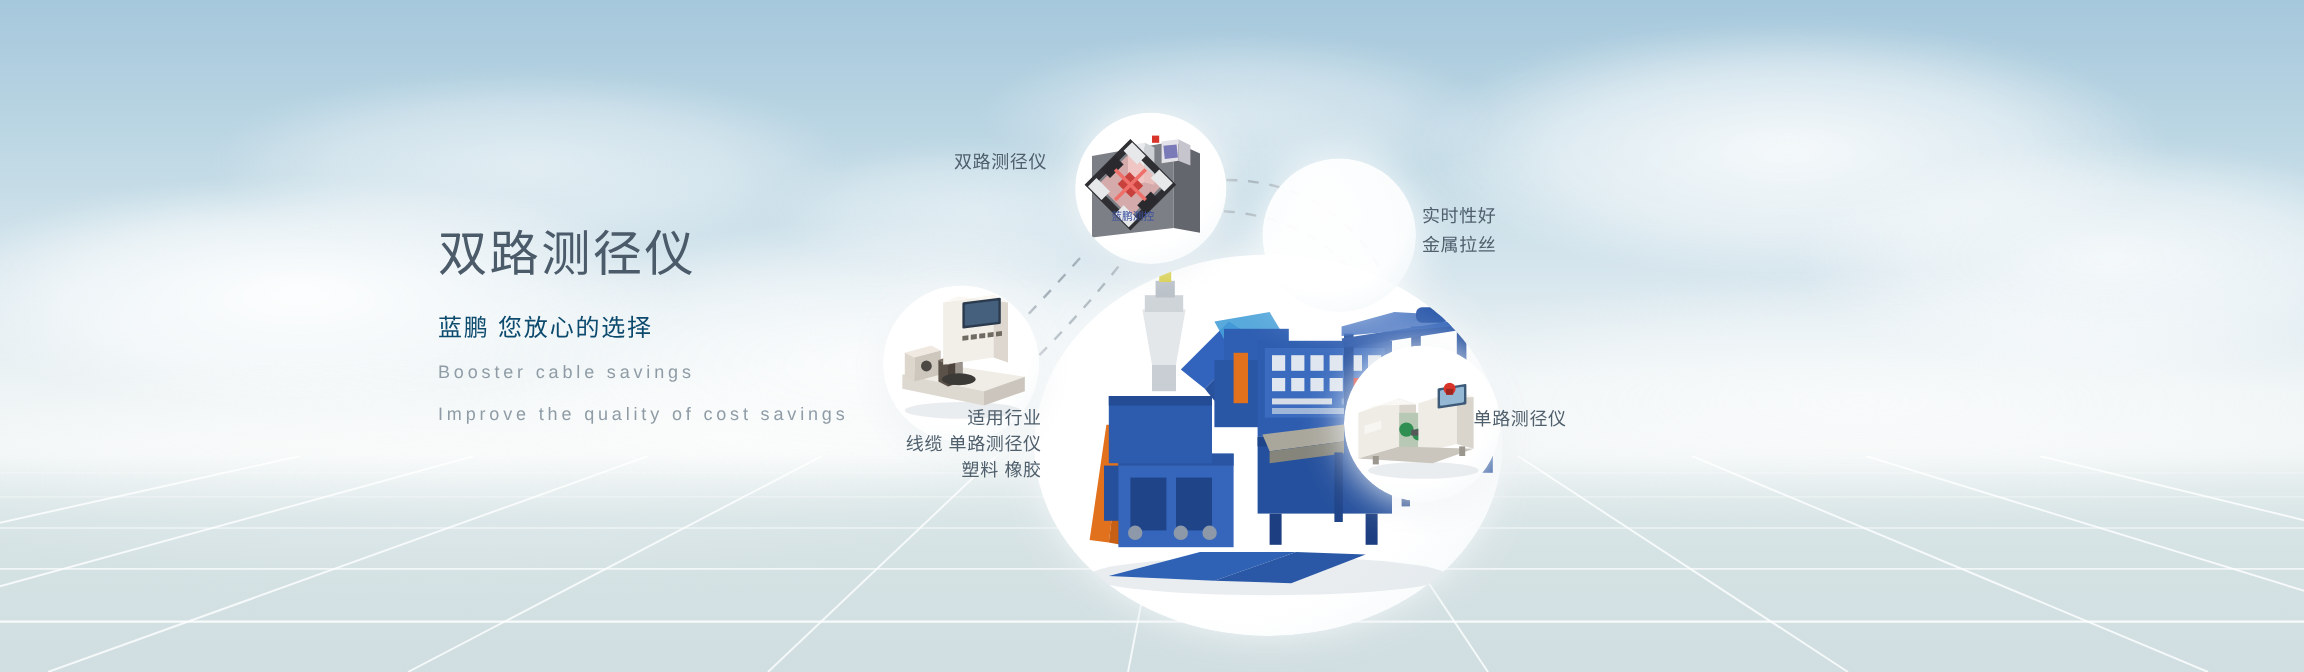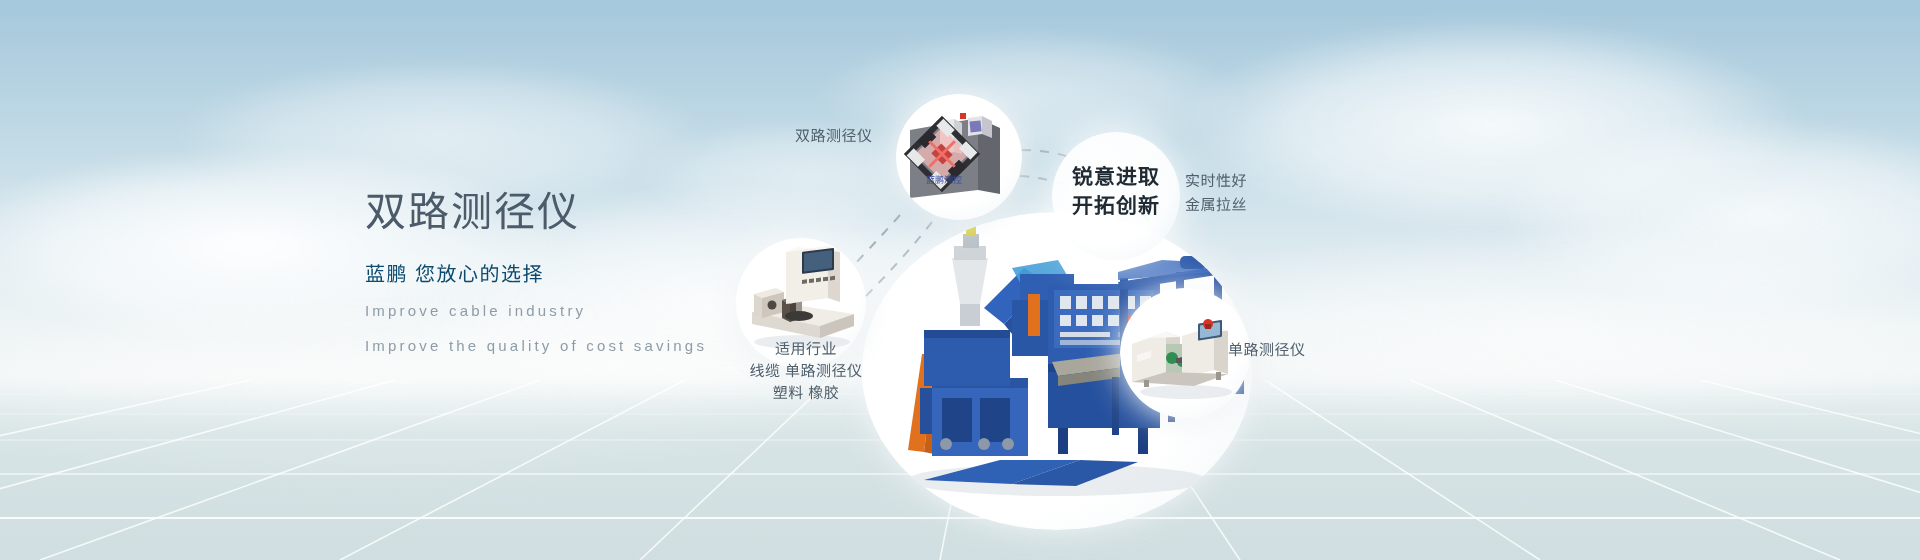--- a/index.html
+++ b/index.html
@@ -88,21 +88,21 @@
   
   #bubble-slogan{left:352px;top:132px;width:128px;height:128px;}
 
   .bubble-art{position:absolute;inset:0;}
 
   
   .lbl{position:absolute;color:#4f5f6c;font-size:15px;line-height:22px;letter-spacing:.5px;white-space:nowrap;}
 
   #label-dual{left:95px;top:125px;}
   #label-single{left:528px;top:339px;}
-  #label-industry{left:26px;top:338px;text-align:center;width:160px;}
+  #label-industry{left:8px;top:338px;text-align:right;width:160px;}
   #label-perf{left:485px;top:169px;line-height:24px;}
 
   .slogan{
     position:absolute;left:352px;top:162px;width:128px;text-align:center;
     color:#1f2a33;font-size:21px;line-height:29px;letter-spacing:1px;font-weight:600;
   }
 
   .dash{position:absolute;left:0;top:0;pointer-events:none;}
 </style>
 </head>
@@ -143,21 +143,21 @@
         <line x1="1840" y1="180" x2="1410" y2="0" stroke-width="1.6" stroke-opacity="0.8"></line>
         <line x1="2140" y1="180" x2="1555" y2="0" stroke-width="1.6" stroke-opacity="0.8"></line>
         <line x1="2440" y1="180" x2="1700" y2="0" stroke-width="1.6" stroke-opacity="0.8"></line>
       </g>
     </svg>
   </div>
 
   <div class="copy">
     <div class="headline">双路测径仪</div>
     <div class="sub-cn">蓝鹏 您放心的选择</div>
-    <div class="sub-en">Improve cable industry</div>
+    <div class="sub-en">Booster cable savings</div>
     <div class="sub-en">Improve the quality of cost savings</div>
   </div>
 
   <div class="stage">
 
     <svg class="dash" width="1220" height="560" viewBox="0 0 1220 560">
       <g fill="none" stroke="#96a3ad" stroke-width="2" stroke-dasharray="9 9" stroke-opacity="0.85">
         <path d="M200,215 C160,260 120,300 92,330"></path>
         <path d="M232,222 C196,268 156,306 124,338"></path>
         <path d="M322,150 C388,150 430,186 452,228"></path>
@@ -354,24 +354,20 @@
         <polygon points="12,94 46,84 108,86 74,98" fill="#cac5bd"></polygon>
 
         <rect x="24" y="92" width="5" height="7" fill="#9b968e"></rect>
         <rect x="96" y="84" width="5" height="8" fill="#9b968e"></rect>
 
         <rect x="17" y="72" width="14" height="7" fill="#f7f6f3" transform="skewY(-17)"></rect>
       </svg>
     </div>
 
     <div class="bubble soft" id="bubble-slogan"></div>
-    <div class="slogan">
-      <div>锐意进取</div>
-      <div>开拓创新</div>
-    </div>
 
     <div class="lbl" id="label-dual">双路测径仪</div>
     <div class="lbl" id="label-single">单路测径仪</div>
 
     <div class="lbl" id="label-perf">
       <div>实时性好</div>
       <div>金属拉丝</div>
     </div>
 
     <div class="lbl" id="label-industry">

